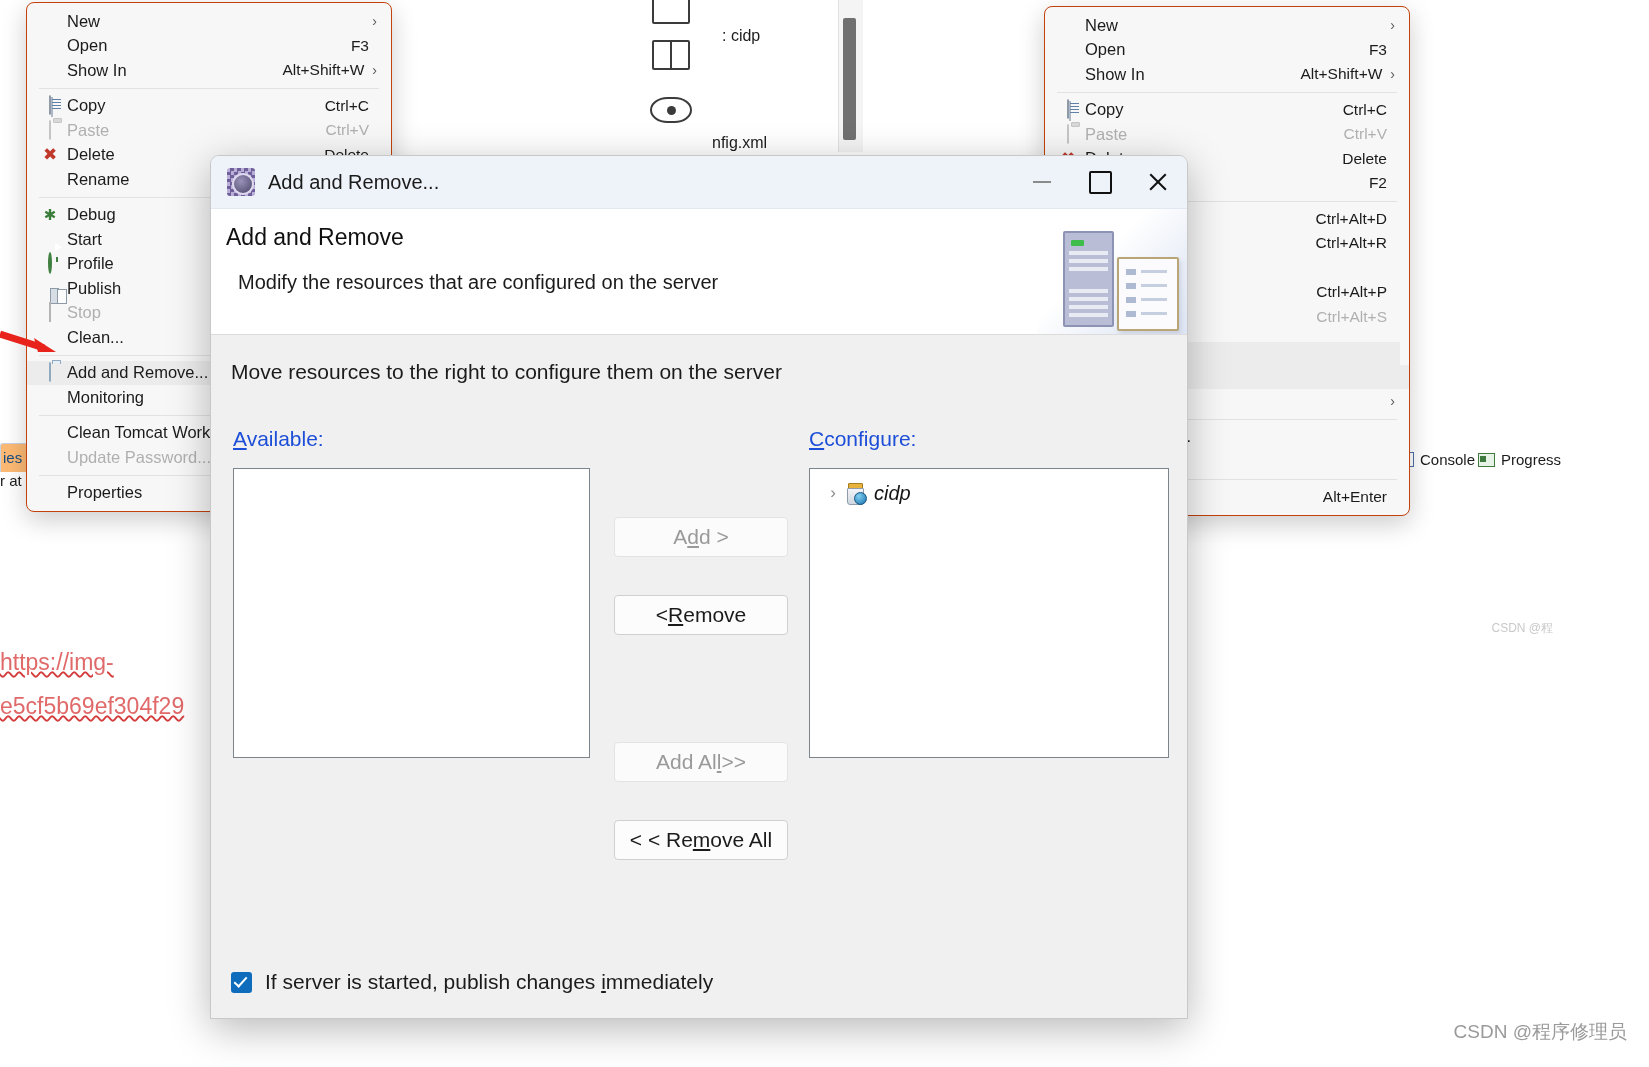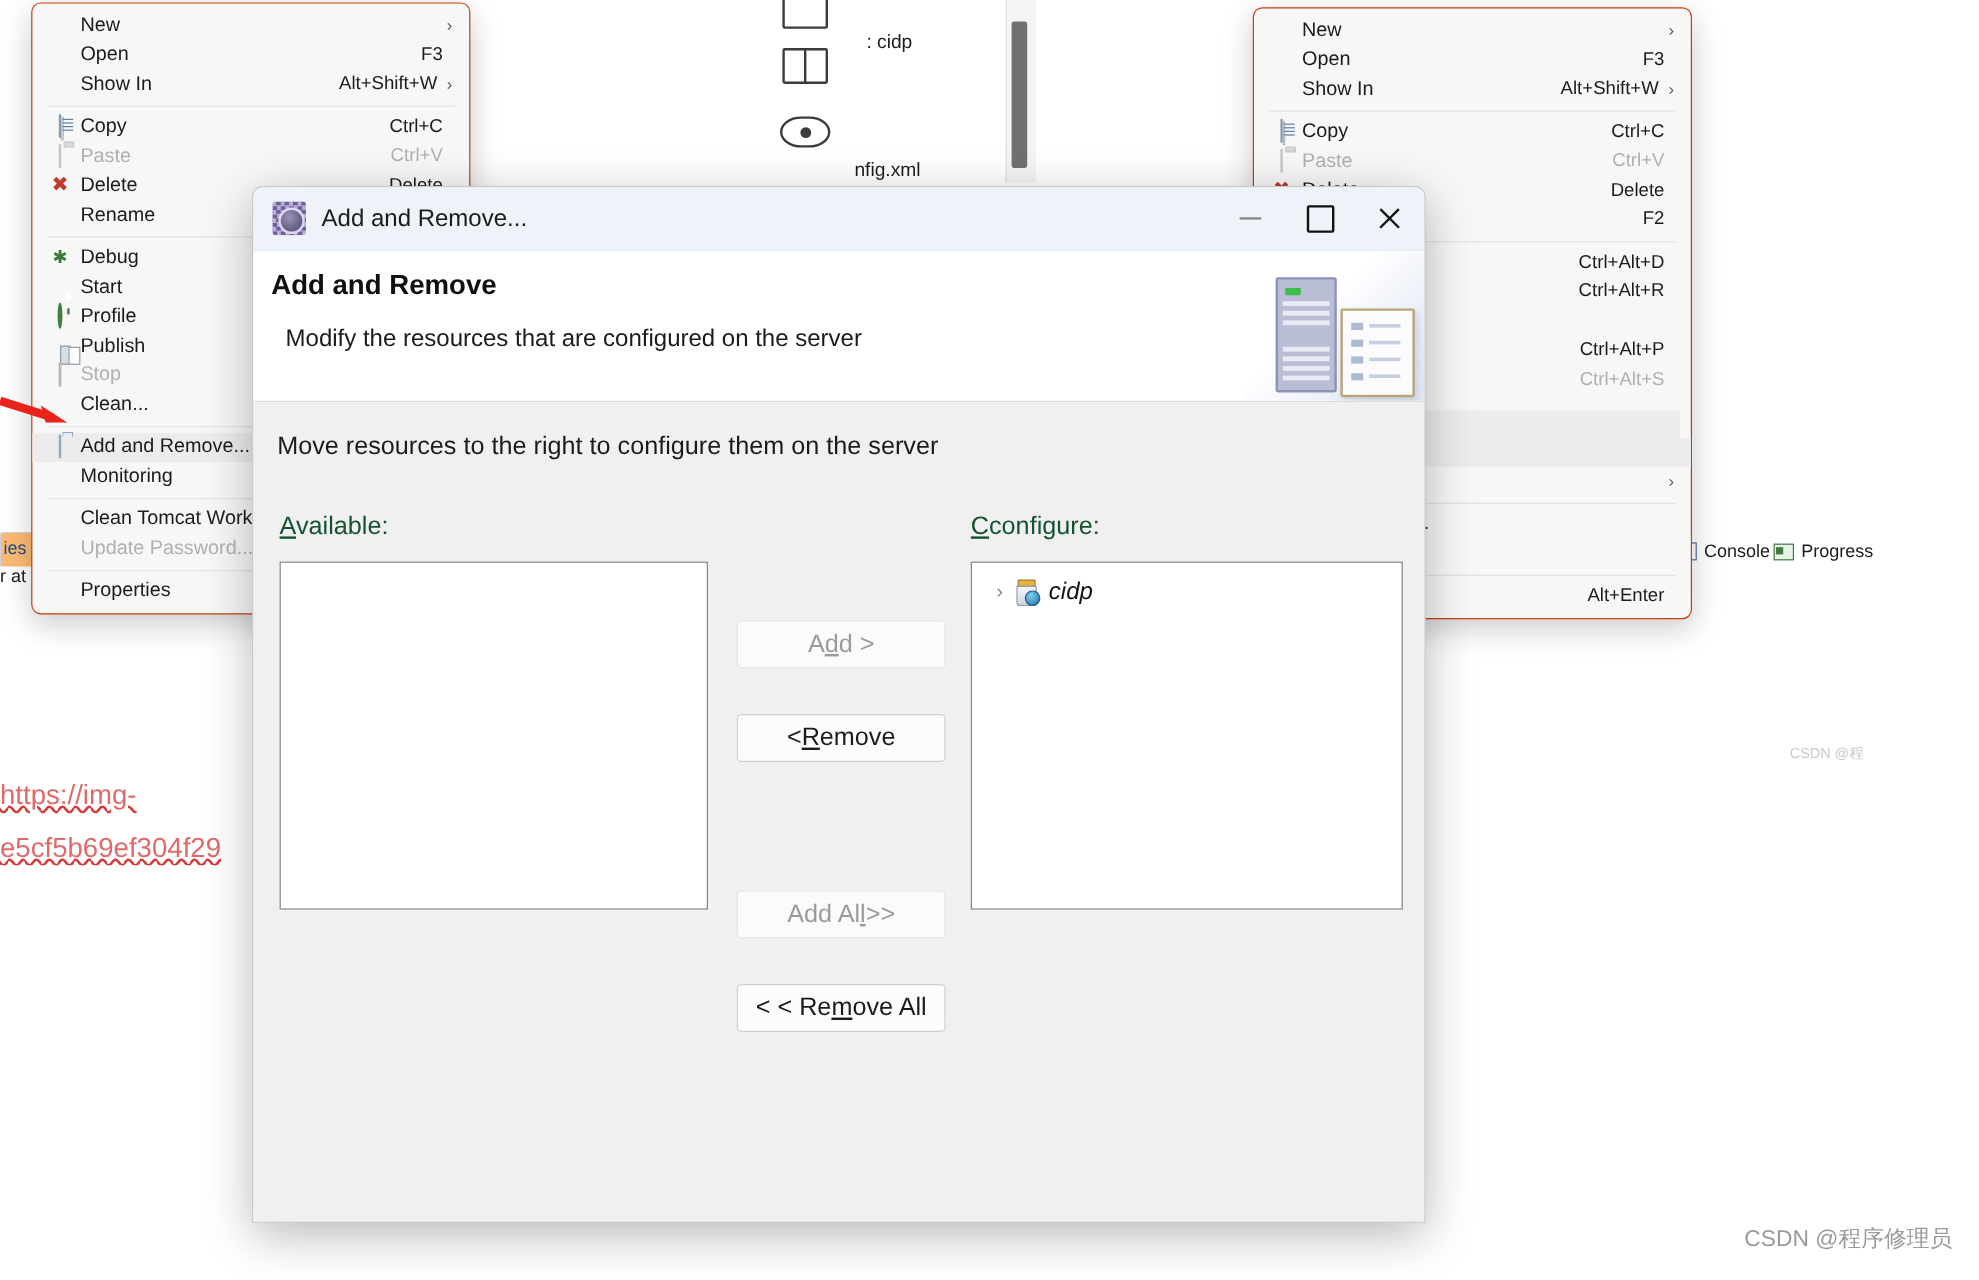--- a/index.html
+++ b/index.html
@@ -87,34 +87,34 @@
   #dlg-title{margin-left:13px;font-size:20px;color:#1b1b1b;}
   .wbtn{width:58px;height:51px;display:flex;align-items:center;justify-content:center;}
   #win-min-glyph{width:18px;height:2px;background:#8a8a8a;}
   #win-max-glyph{width:19px;height:19px;border:2.3px solid #111;border-radius:2px;}
   #win-close-glyph{position:relative;width:22px;height:22px;}
   #win-close-glyph:before,#win-close-glyph:after{content:"";position:absolute;left:0;top:10px;width:22px;height:2.2px;background:#111;}
   #win-close-glyph:before{transform:rotate(45deg);}
   #win-close-glyph:after{transform:rotate(-45deg);}
 
   #dlg-header{height:125px;background:#ffffff;position:relative;border-bottom:1px solid #dcdcdc;overflow:hidden;}
-  #dlg-header-title{position:absolute;left:15px;top:15px;font-size:23px;font-weight:bold;color:#101010;}
+  #dlg-header-title{position:absolute;left:15px;top:15px;font-size:23px;font-weight:normal;color:#101010;}
   #dlg-header-desc{position:absolute;left:27px;top:62px;font-size:20px;color:#1b1b1b;}
   #banner{position:absolute;right:0;top:0;width:150px;height:125px;
     background:linear-gradient(135deg,#ffffff 0%,#ffffff 40%,#e8edf7 75%,#dfe6f4 100%);}
   .srv{position:absolute;left:26px;top:22px;width:47px;height:92px;background:#b9bdd6;border:2px solid #8d93b5;border-radius:2px;}
   .srv i{position:absolute;left:4px;right:4px;height:4px;background:#e9ebf4;display:block;}
   .srv .led{position:absolute;left:6px;top:7px;width:13px;height:6px;background:#3fbd4a;border-radius:1px;}
   .doc{position:absolute;left:80px;top:48px;width:58px;height:70px;background:#fbfbfd;border:2px solid #b9a676;border-radius:2px;box-shadow:2px 3px 5px rgba(120,120,150,.22);}
   .doc b{position:absolute;left:7px;width:10px;height:6px;background:#aebad2;display:block;}
   .doc s{position:absolute;left:22px;width:26px;height:3px;background:#c6cfe0;display:block;text-decoration:none;}
 
   #dlg-body{position:relative;height:684px;background:#f0f0f0;}
   #instr{position:absolute;left:20px;top:25px;font-size:21px;color:#1b1b1b;}
-  .listlabel{position:absolute;font-size:21px;color:#14532d;}
+  .listlabel{position:absolute;font-size:21px;color:#1d4ed8;}
   .listbox{position:absolute;background:#ffffff;border:1px solid #7d858c;}
   .mnem{text-decoration:underline;}
 
   .tree-row{display:flex;align-items:center;height:30px;padding-left:10px;margin-top:9px;}
   .tw{width:26px;color:#8b8b8b;font-size:17px;text-align:center;}
   .jar{width:19px;height:21px;position:relative;margin-right:9px;}
   .jar:before{content:"";position:absolute;left:2px;top:0;width:13px;height:5px;background:#e8b33c;border:1px solid #a37d1e;border-radius:1px;}
   .jar:after{content:"";position:absolute;left:1px;top:5px;width:15px;height:15px;background:linear-gradient(#f3f5f8,#cfd6e0);border:1px solid #8f9bab;border-radius:1px 1px 3px 3px;}
   .globe{position:absolute;right:-2px;bottom:-1px;width:11px;height:11px;border-radius:50%;
     background:radial-gradient(circle at 35% 30%,#7fd0f0,#1c6fae);border:1px solid #15557f;z-index:3;}
@@ -520,15 +520,21 @@
         <span>Add Al</span>
         <span class="mnem">l</span>
         <span> &gt;&gt;</span>
       </div>
     <div class="midbtn enabled" id="btn-remove-all" style="left:403px;top:485px;">
         <span>&lt; &lt; Re</span>
         <span class="mnem">m</span>
         <span>ove All</span>
       </div>
 
+    <div id="chkrow">
+      <div id="chkbox"></div>
+      <div id="chklabel">
+        <span>If server is started, publish changes </span><span class="mnem">i</span><span>mmediately</span>
+      </div>
+    </div>
 
   </div>
 </div>
 
 </body></html>

